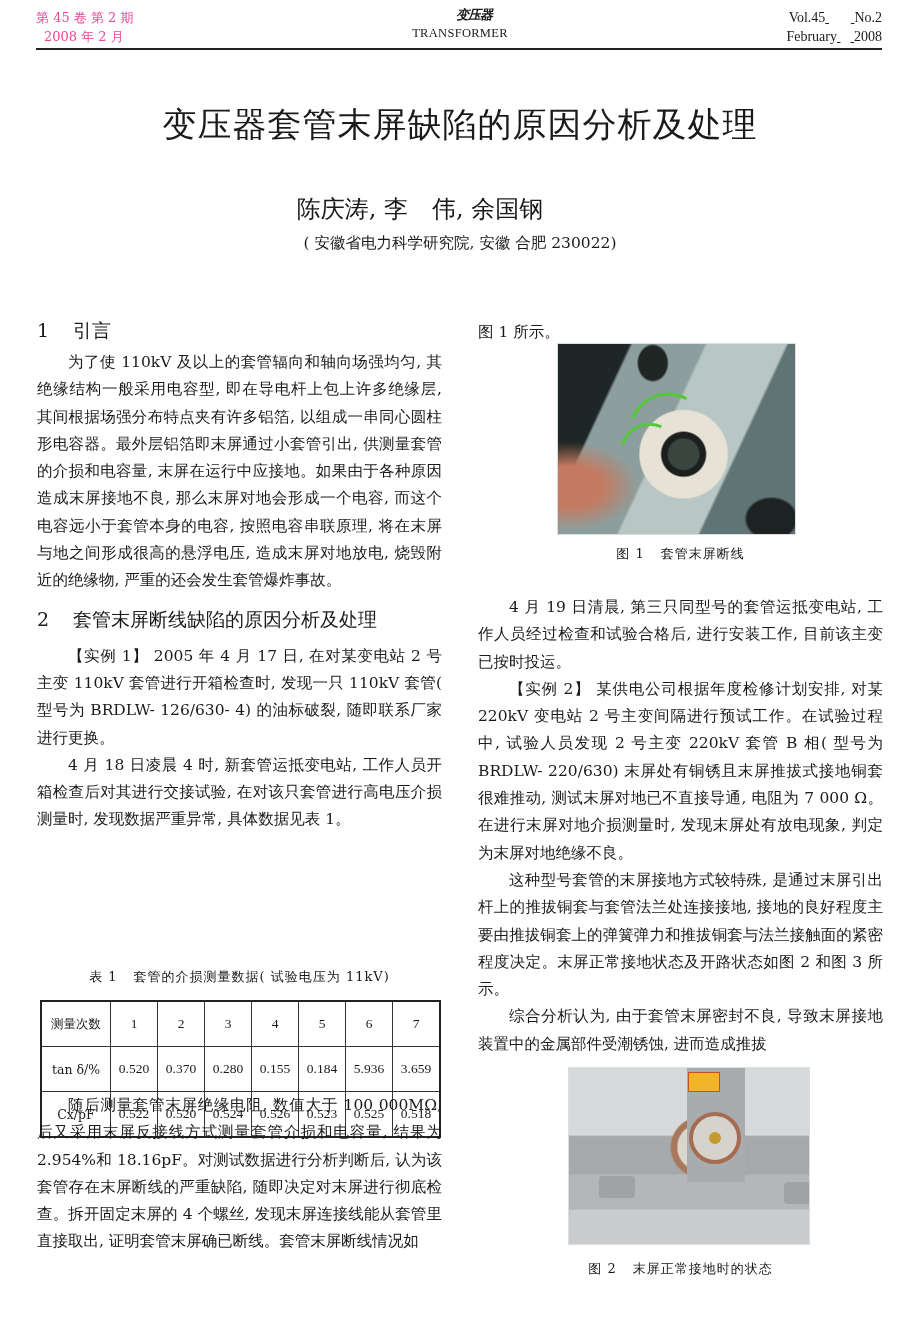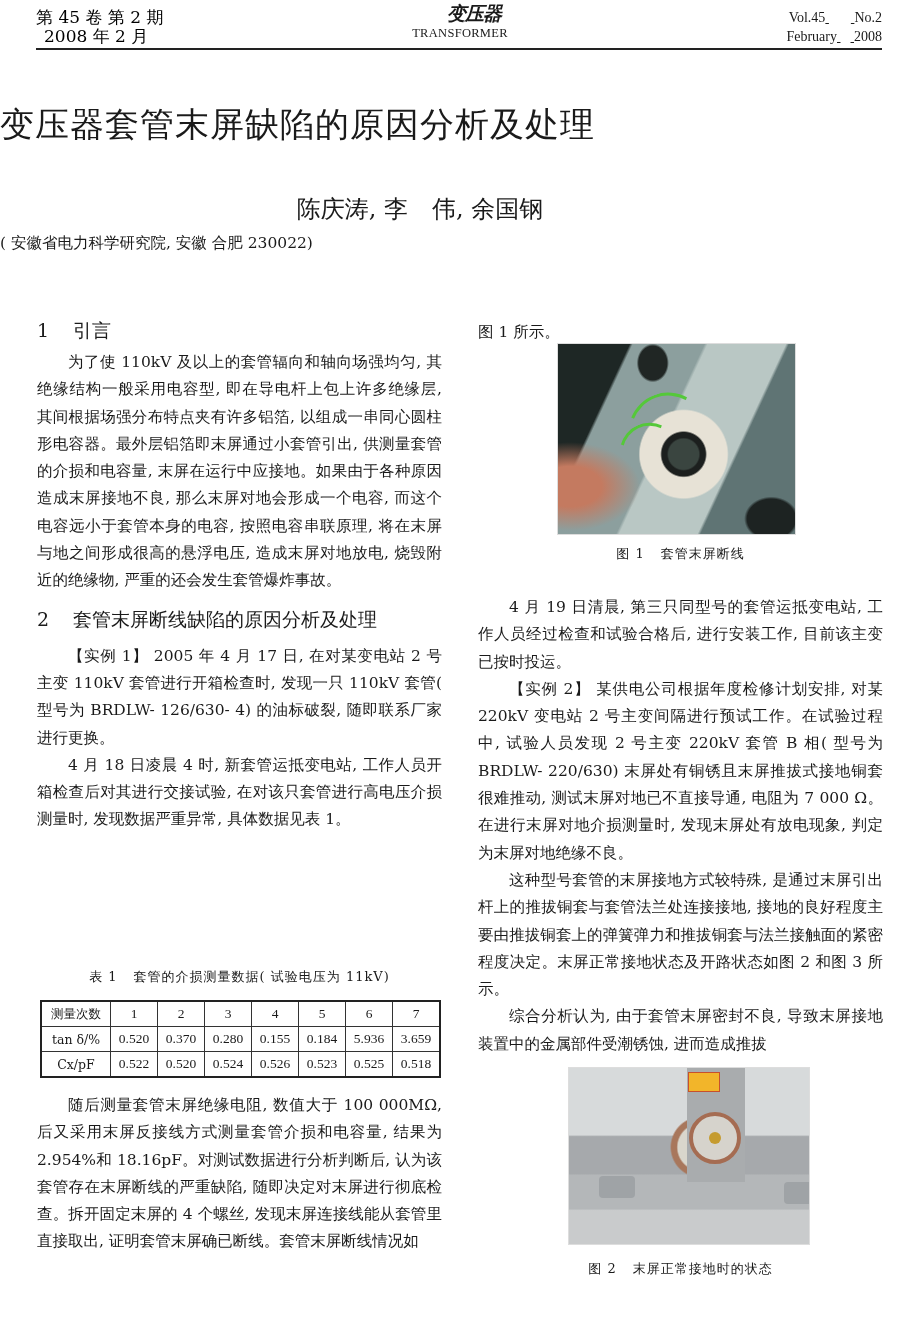--- a/index.html
+++ b/index.html
@@ -2,49 +2,49 @@
 <html><head>
 <meta charset="utf-8">
 <style>
   html, body { margin: 0; padding: 0; background: #ffffff; }
   body {
     width: 920px; height: 1319px; position: relative; overflow: hidden;
     font-family: "DejaVu Serif", "Liberation Serif", serif; color: #1a1a1a;
   }
   .abs { position: absolute; }
   
-  .hdr-left { left: 36px; top: 8px; font-size: 17px; line-height: 19px; color: #000000; }
+  .hdr-left { left: 36px; top: 8px; font-size: 13px; line-height: 19px; color: #ec4899; }
   .hdr-center { left: 0; width: 920px; top: 6px; text-align: center; }
-  .hdr-logo { font-size: 19px; font-weight: bold; font-style: italic; letter-spacing: -1px; line-height: 18px; font-family: Liberation Mono, monospace; padding-left: 28px; }
+  .hdr-logo { font-size: 13px; font-weight: bold; font-style: italic; letter-spacing: -1px; line-height: 18px; font-family: Liberation Serif, serif; padding-left: 28px; }
   .hdr-sub { font-family: "Liberation Serif", serif; font-size: 12.5px; letter-spacing: 0.3px; margin-top: 2px; }
   .hdr-right { right: 38px; top: 8px; font-family: "Liberation Serif", serif; font-size: 14px; line-height: 19px; text-align: right; text-decoration: underline; }
   .hdr-right span { display: inline-block; }
   .hdr-rule { left: 36px; width: 846px; top: 48px; height: 2px; background: #222; }
 
   
-  .title { left: 0; width: 920px; top: 102px; font-size: 34px; letter-spacing: 1px; font-weight: normal; }
+  .title { left: 0; width: 920px; top: 102px; text-align: center; font-size: 34px; letter-spacing: 1px; font-weight: normal; }
   .authors { left: 0; width: 840px; top: 193px; text-align: center; font-size: 24px; }
-  .affil { left: 0; width: 920px; top: 233px; text-align: left; font-size: 15.5px; }
+  .affil { left: 0; width: 920px; top: 233px; text-align: center; font-size: 15.5px; }
 
   
   .col { font-size: 15.5px; line-height: 27.3px; text-align: justify; }
   .col p { margin: 0; text-indent: 2em; }
   .col p.noindent { text-indent: 0; }
   .left-col { left: 37px; width: 405px; }
   .right-col { left: 478px; width: 405px; margin-top: 16px; }
 
   .sec-heading { font-size: 19px; line-height: 24px; }
   .sec-heading .num { display: inline-block; width: 36px; }
 
   .caption { font-size: 13px; text-align: center; letter-spacing: 1px; }
   .caption .fignum { margin-right: 16px; }
 
   
   table.data { border-collapse: collapse; font-family: "Liberation Serif", serif; font-size: 13.5px; }
-  table.data td { border: 1px solid #333; text-align: center; height: 24px; padding: 0 4px; }
+  table.data td { border: 1px solid #333; text-align: center; height: 24px; padding: 10px 4px; }
   table.data { border: 2px solid #222; }
   table.data td.rowhead { width: 60px; font-family: "DejaVu Serif", serif; font-size: 12.5px; }
   table.data td.cell { width: 38px; }
 
   
   .photo { overflow: hidden; border: 1px solid #ddd; }
   .fig1 { left: 557px; top: 343px; width: 237px; height: 190px;
     background:
       radial-gradient(circle at 53% 58%, #3a4540 0 9%, #1c1f1e 10% 13%, #e7e2d6 14% 26%, transparent 27%),
       radial-gradient(ellipse at 40% 10%, #202624 0 7%, transparent 8%),

